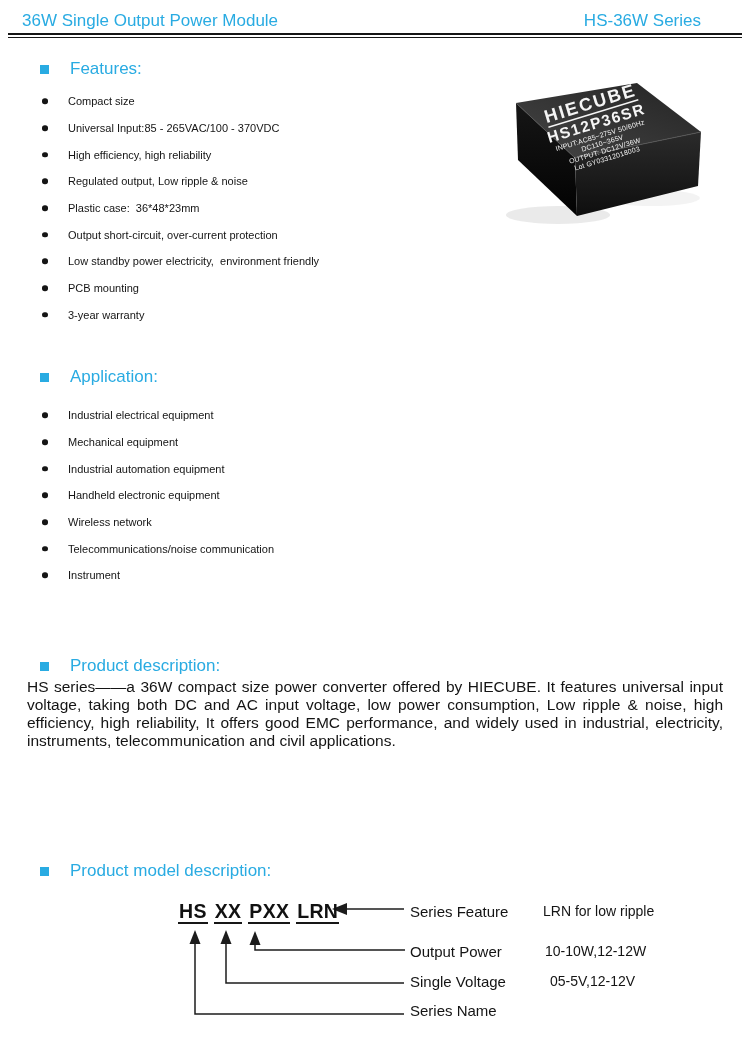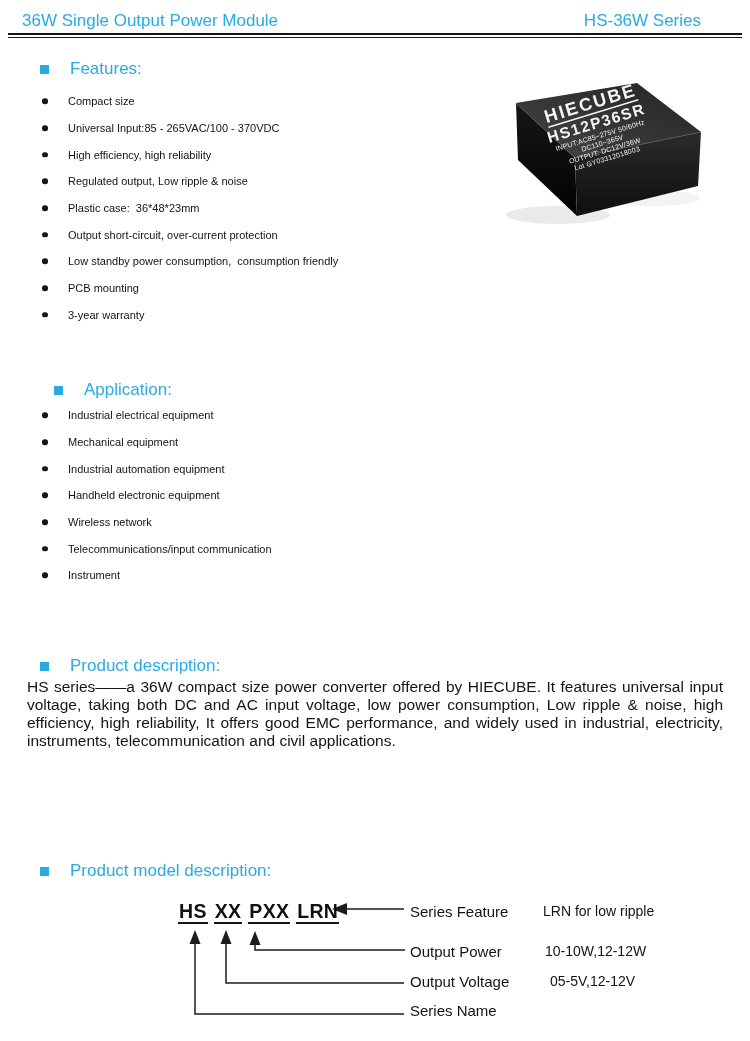--- a/index.html
+++ b/index.html
@@ -64,21 +64,21 @@
   <span class="sq"></span>
   <span class="sec-title">Features:</span>
 </div>
 <ul class="blist" style="top:88px;">
   <li>Compact size</li>
   <li>Universal Input:85 - 265VAC/100 - 370VDC</li>
   <li>High efficiency, high reliability</li>
   <li>Regulated output, Low ripple &amp; noise</li>
   <li>Plastic case:  36*48*23mm</li>
   <li>Output short-circuit, over-current protection</li>
-  <li>Low standby power consumption,  consumption friendly</li>
+  <li>Low standby power electricity,  environment friendly</li>
   <li>PCB mounting</li>
   <li>3-year warranty</li>
 </ul>
 
 <svg class="photo" width="210" height="160" viewBox="0 0 210 160">
   <defs>
     <linearGradient id="gT" x1="0" y1="1" x2="1" y2="0">
       <stop offset="0" stop-color="#454545"></stop>
         <stop offset="1" stop-color="#242424"></stop>
     </linearGradient>
@@ -101,31 +101,31 @@
     <text y="0" font-size="18" font-weight="bold" letter-spacing="2">HIECUBE</text>
     <rect x="-47" y="4" width="94" height="1.4" fill="#f5f5f5"></rect>
     <text y="20" font-size="15.5" font-weight="bold" letter-spacing="1.5">HS12P36SR</text>
     <text y="30" font-size="7" letter-spacing="0.2">INPUT:AC85~275V 50/60Hz</text>
     <text y="38" font-size="7" letter-spacing="0.2">DC110~365V</text>
     <text y="46" font-size="7" letter-spacing="0.2">OUTPUT: DC12V/36W</text>
     <text y="54" font-size="7" letter-spacing="0.2">Lot GY03312018003</text>
   </g>
 </svg>
 
-<div class="sec-heading" style="top:380px;margin-left:14px;">
+<div class="sec-heading" style="top:367px;">
   <span class="sq"></span>
   <span class="sec-title">Application:</span>
 </div>
 <ul class="blist" style="top:402px;">
   <li>Industrial electrical equipment</li>
   <li>Mechanical equipment</li>
   <li>Industrial automation equipment</li>
   <li>Handheld electronic equipment</li>
   <li>Wireless network</li>
-  <li>Telecommunications/input communication</li>
+  <li>Telecommunications/noise communication</li>
   <li>Instrument</li>
 </ul>
 
 <div class="sec-heading" style="top:656px;">
   <span class="sq"></span>
   <span class="sec-title">Product description:</span>
 </div>
 <div class="para">HS series——a 36W compact size power converter offered by HIECUBE. It features universal input voltage, taking both DC and AC input voltage, low power consumption, Low ripple &amp; noise, high efficiency, high reliability, It offers good EMC performance, and widely used in industrial, electricity, instruments, telecommunication and civil applications.</div>
 
 <div class="sec-heading" style="top:861px;">
@@ -153,16 +153,16 @@
     <span>HS</span>
     <span>XX</span>
     <span>PXX</span>
     <span>LRN</span>
   </div>
 
   <span class="dlabel t0">Series Feature</span>
   <span class="dvalue t0 v0">LRN for low ripple</span>
   <span class="dlabel t1">Output Power</span>
   <span class="dvalue t1 v1">10-10W,12-12W</span>
-  <span class="dlabel t2">Output Voltage</span>
+  <span class="dlabel t2">Single Voltage</span>
   <span class="dvalue t2 v2">05-5V,12-12V</span>
   <span class="dlabel t3">Series Name</span>
 </div>
 
 </body></html>

